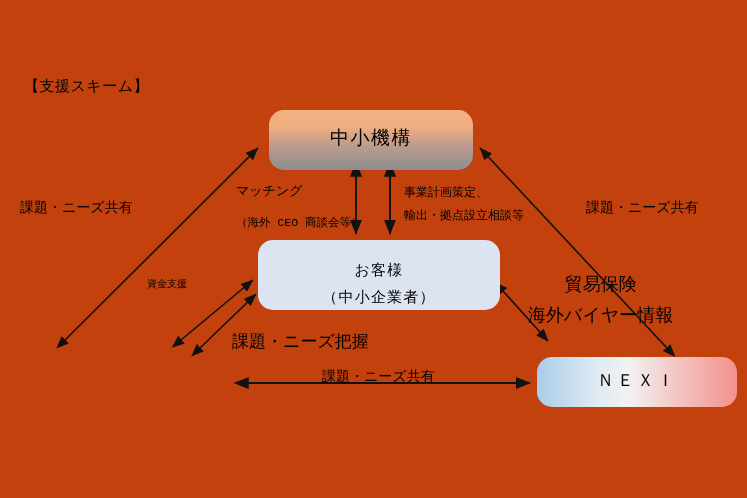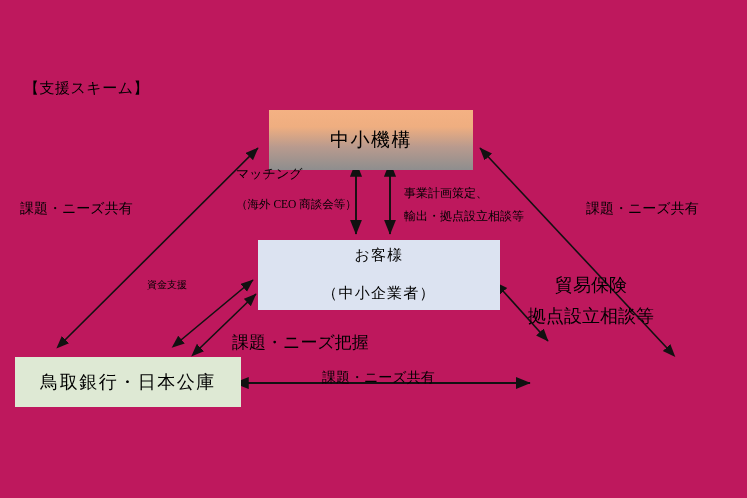--- a/index.html
+++ b/index.html
@@ -4,42 +4,43 @@
 <style>
   html, body {
     margin: 0;
     padding: 0;
     background: #ffffff;
   }
   #canvas {
     position: relative;
     width: 747px;
     height: 498px;
-    background: #be185d;
+    background: #c2410c;
     overflow: hidden;
-    font-family: Liberation Serif, serif;
+    font-family: Liberation Mono, monospace;
     color: #000000;
   }
   .svg-layer {
     position: absolute;
     left: 0;
     top: 0;
     width: 747px;
     height: 498px;
     pointer-events: none;
   }
   .node {
     position: absolute;
     box-sizing: border-box;
     display: flex;
     flex-direction: column;
     align-items: center;
     justify-content: center;
     text-align: center;
     line-height: 1.45;
+    border-radius: 15px;
   }
   .label {
     position: absolute;
     white-space: nowrap;
     line-height: 1.5;
   }
 
   
   #title {
     left: 24px;
@@ -61,22 +62,23 @@
 
   
   #node-customer {
     left: 258px;
     top: 240px;
     width: 242px;
     height: 70px;
     background: #DCE3F1;
     font-size: 15px;
     letter-spacing: 1.2px;
+    justify-content: flex-end;
   }
-  #node-customer .line2 { margin-top: 16px; }
+  #node-customer .line2 { margin-top: 6px; }
 
   
   #node-bank {
     left: 15px;
     top: 357px;
     width: 226px;
     height: 50px;
     background: #DEE9D4;
     font-size: 18px;
     letter-spacing: 1.5px;
@@ -89,21 +91,21 @@
     width: 200px;
     height: 50px;
     background: linear-gradient(to right, #A9CCE8 0%, #DCE9F3 28%, #F2F2F2 46%, #F3C9C6 68%, #F4918C 100%);
     font-size: 17px;
     letter-spacing: 3px;
   }
 
   
   #lbl-left-share  { left: 20px;  top: 198px; font-size: 14px; }
   #lbl-right-share { left: 586px; top: 198px; font-size: 14px; }
-  #lbl-matching    { left: 236px; top: 164px; font-size: 13px; }
+  #lbl-matching    { left: 236px; top: 182px; font-size: 13px; }
   #lbl-matching .sub { font-size: 11.5px; display: block; margin-top: 12px; }
   #lbl-plan        { left: 404px; top: 184px; font-size: 12px; }
   #lbl-plan .l2    { display: block; margin-top: 5px; }
   #lbl-funding     { left: 147px; top: 277px; font-size: 10px; }
   #lbl-needs-grasp { left: 232px; top: 330px; font-size: 17px; }
   #lbl-nexi-svc    { left: 528px; top: 272px; font-size: 18px; text-align: center; }
   #lbl-nexi-svc .l { display: block; }
   #lbl-nexi-svc .l2, #lbl-nexi-svc .l3 { margin-top: 4px; }
   #lbl-bottom-share{ left: 322px; top: 367px; font-size: 14px; }
 </style>
@@ -143,24 +145,24 @@
 
   <div class="node" id="node-chusho">
     <span>中小機構</span>
   </div>
 
   <div class="node" id="node-customer">
     <span>お客様</span>
     <span class="line2">（中小企業者）</span>
   </div>
 
-  <div class="node" id="node-bank">
-    <span>鳥取銀行・日本公庫</span>
+
+  <div class="node" id="node-nexi">
+    <span>ＮＥＸＩ</span>
   </div>
-
 
   <div class="label" id="lbl-left-share">課題・ニーズ共有</div>
 
   <div class="label" id="lbl-right-share">課題・ニーズ共有</div>
 
   <div class="label" id="lbl-matching">
     <span>マッチング</span>
     <span class="sub">（海外 CEO 商談会等）</span>
   </div>
 
@@ -168,18 +170,18 @@
     <span>事業計画策定、</span>
     <span class="l2">輸出・拠点設立相談等</span>
   </div>
 
   <div class="label" id="lbl-funding">資金支援</div>
 
   <div class="label" id="lbl-needs-grasp">課題・ニーズ把握</div>
 
   <div class="label" id="lbl-nexi-svc">
     <span class="l l1">貿易保険</span>
-    <span class="l l2">拠点設立相談等</span>
+    <span class="l l2">海外バイヤー情報</span>
   </div>
 
   <div class="label" id="lbl-bottom-share">課題・ニーズ共有</div>
 
 </div>
 
 </body></html>

